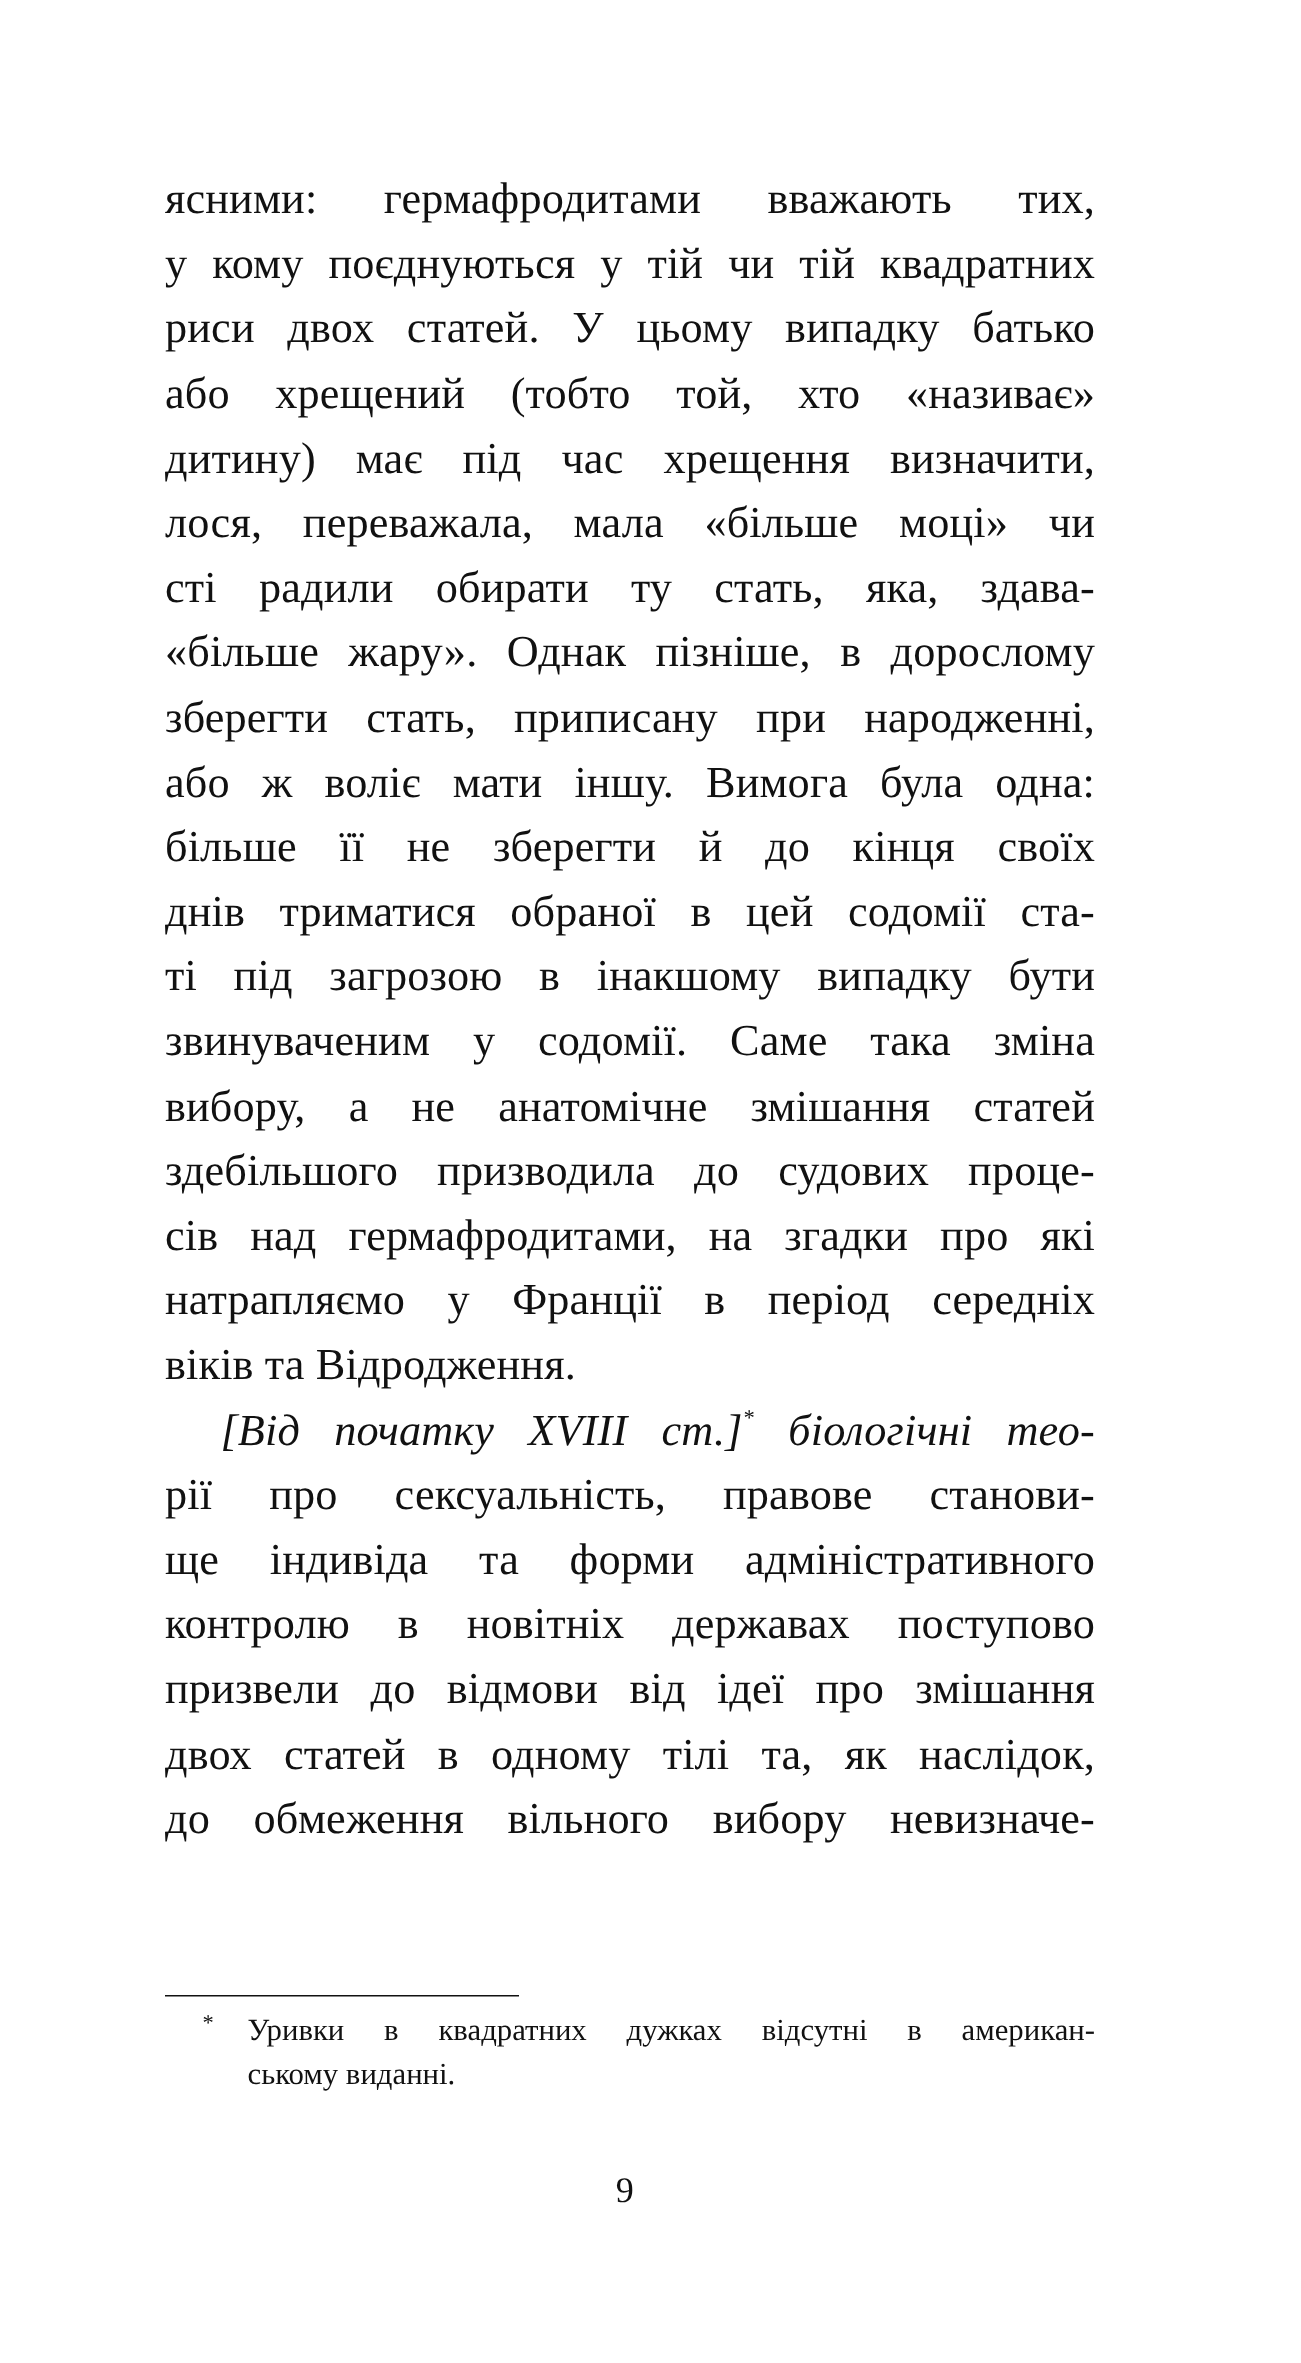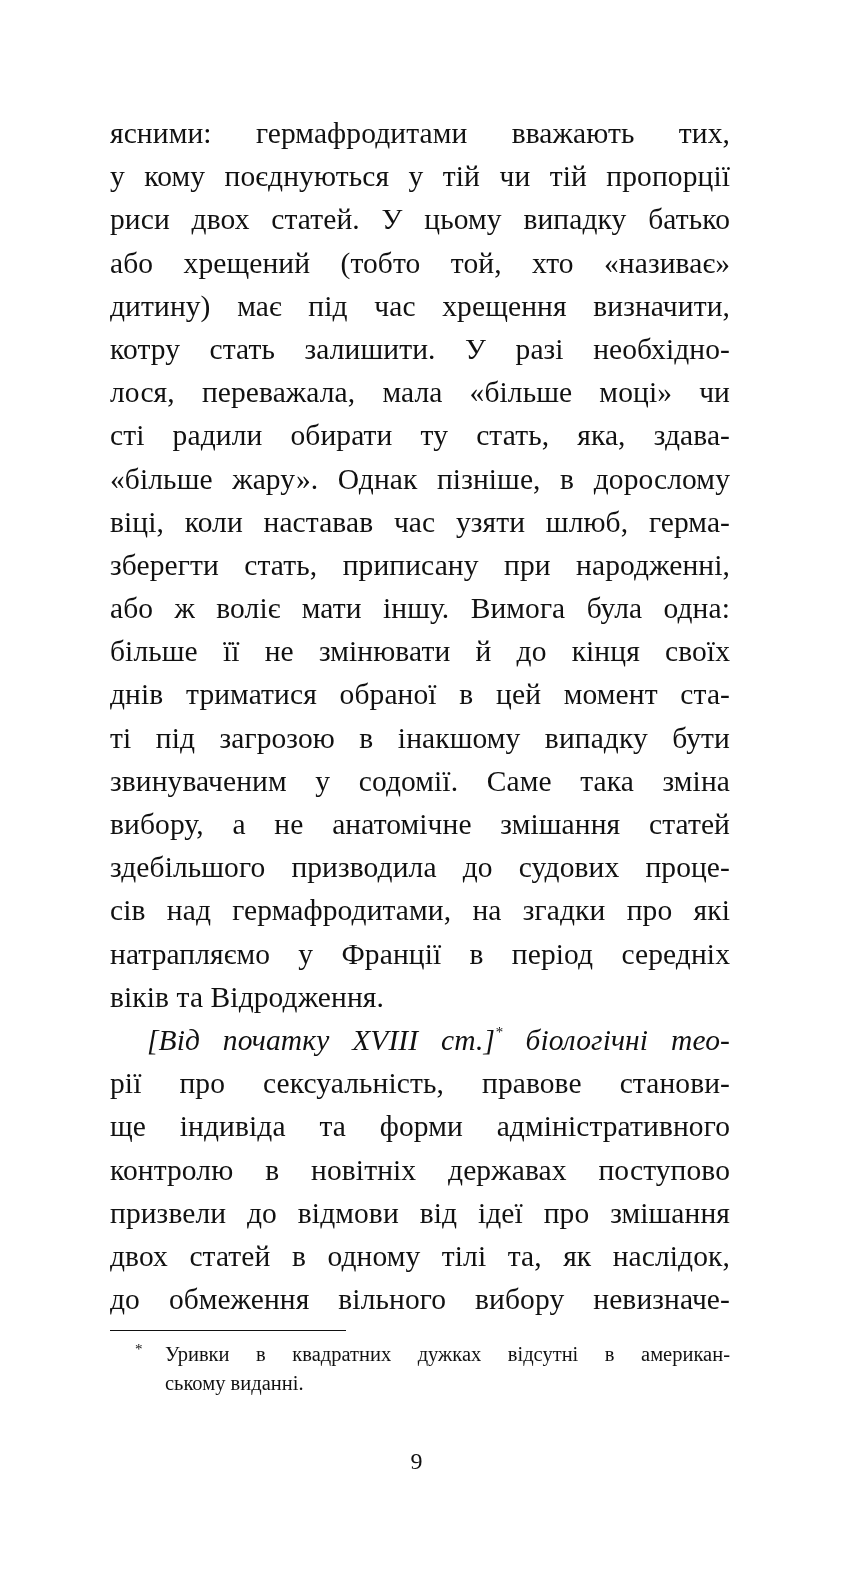--- a/index.html
+++ b/index.html
@@ -90,33 +90,31 @@
       font-size: 24px;
     }
   </style>
 </head>
 <body>
 
 <div class="page">
 
   <div class="body-text">
     <span class="line">ясними: гермафродитами вважають тих,</span>
-    <span class="line">у кому поєднуються у тій чи тій пропорції</span>
+    <span class="line">у кому поєднуються у тій чи тій квадратних</span>
     <span class="line">риси двох статей. У цьому випадку батько</span>
     <span class="line">або хрещений (тобто той, хто «називає»</span>
     <span class="line">дитину) має під час хрещення визначити,</span>
-    <span class="line">котру стать залишити. У разі необхідно-</span>
     <span class="line">лося, переважала, мала «більше моці» чи</span>
     <span class="line">сті радили обирати ту стать, яка, здава-</span>
     <span class="line">«більше жару». Однак пізніше, в дорослому</span>
-    <span class="line">віці, коли наставав час узяти шлюб, герма-</span>
     <span class="line">зберегти стать, приписану при народженні,</span>
     <span class="line">або ж воліє мати іншу. Вимога була одна:</span>
-    <span class="line">більше її не змінювати й до кінця своїх</span>
-    <span class="line">днів триматися обраної в цей момент ста-</span>
+    <span class="line">більше її не зберегти й до кінця своїх</span>
+    <span class="line">днів триматися обраної в цей содомії ста-</span>
     <span class="line">ті під загрозою в інакшому випадку бути</span>
     <span class="line">звинуваченим у содомії. Саме така зміна</span>
     <span class="line">вибору, а не анатомічне змішання статей</span>
     <span class="line">здебільшого призводила до судових проце-</span>
     <span class="line">сів над гермафродитами, на згадки про які</span>
     <span class="line">натрапляємо у Франції в період середніх</span>
     <span class="line last">віків та Відродження.</span>
 
     <span class="line indent"><span>[Від початку XVIII ст.]</span><sup class="fnref">*</sup><span> біологічні тео-</span></span>
     <span class="line">рії про сексуальність, правове станови-</span>

